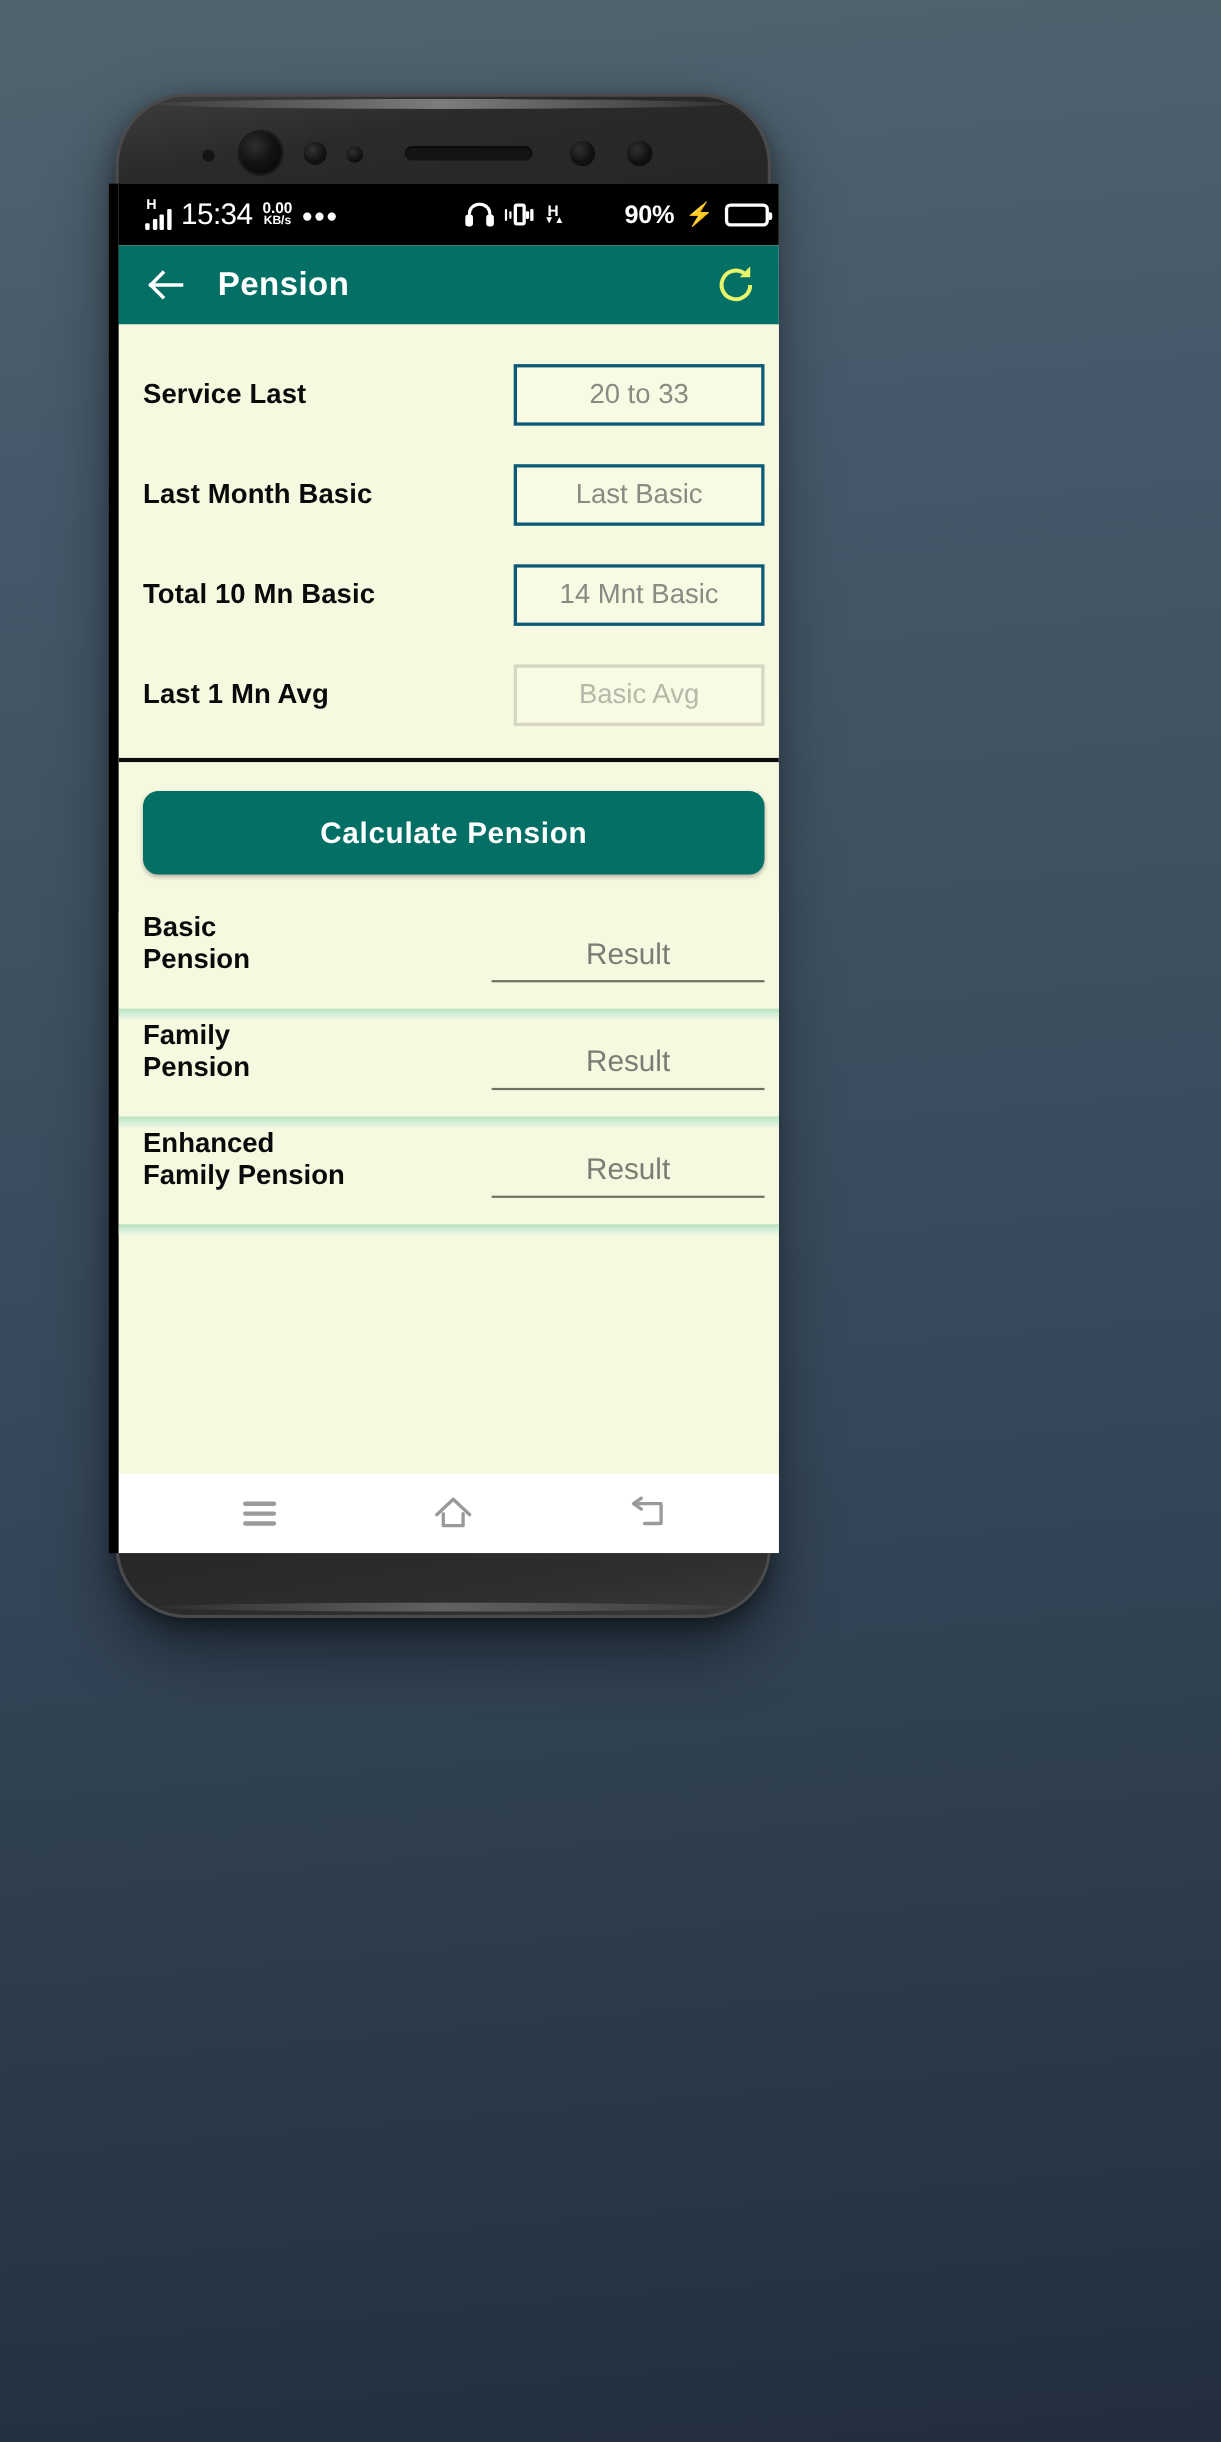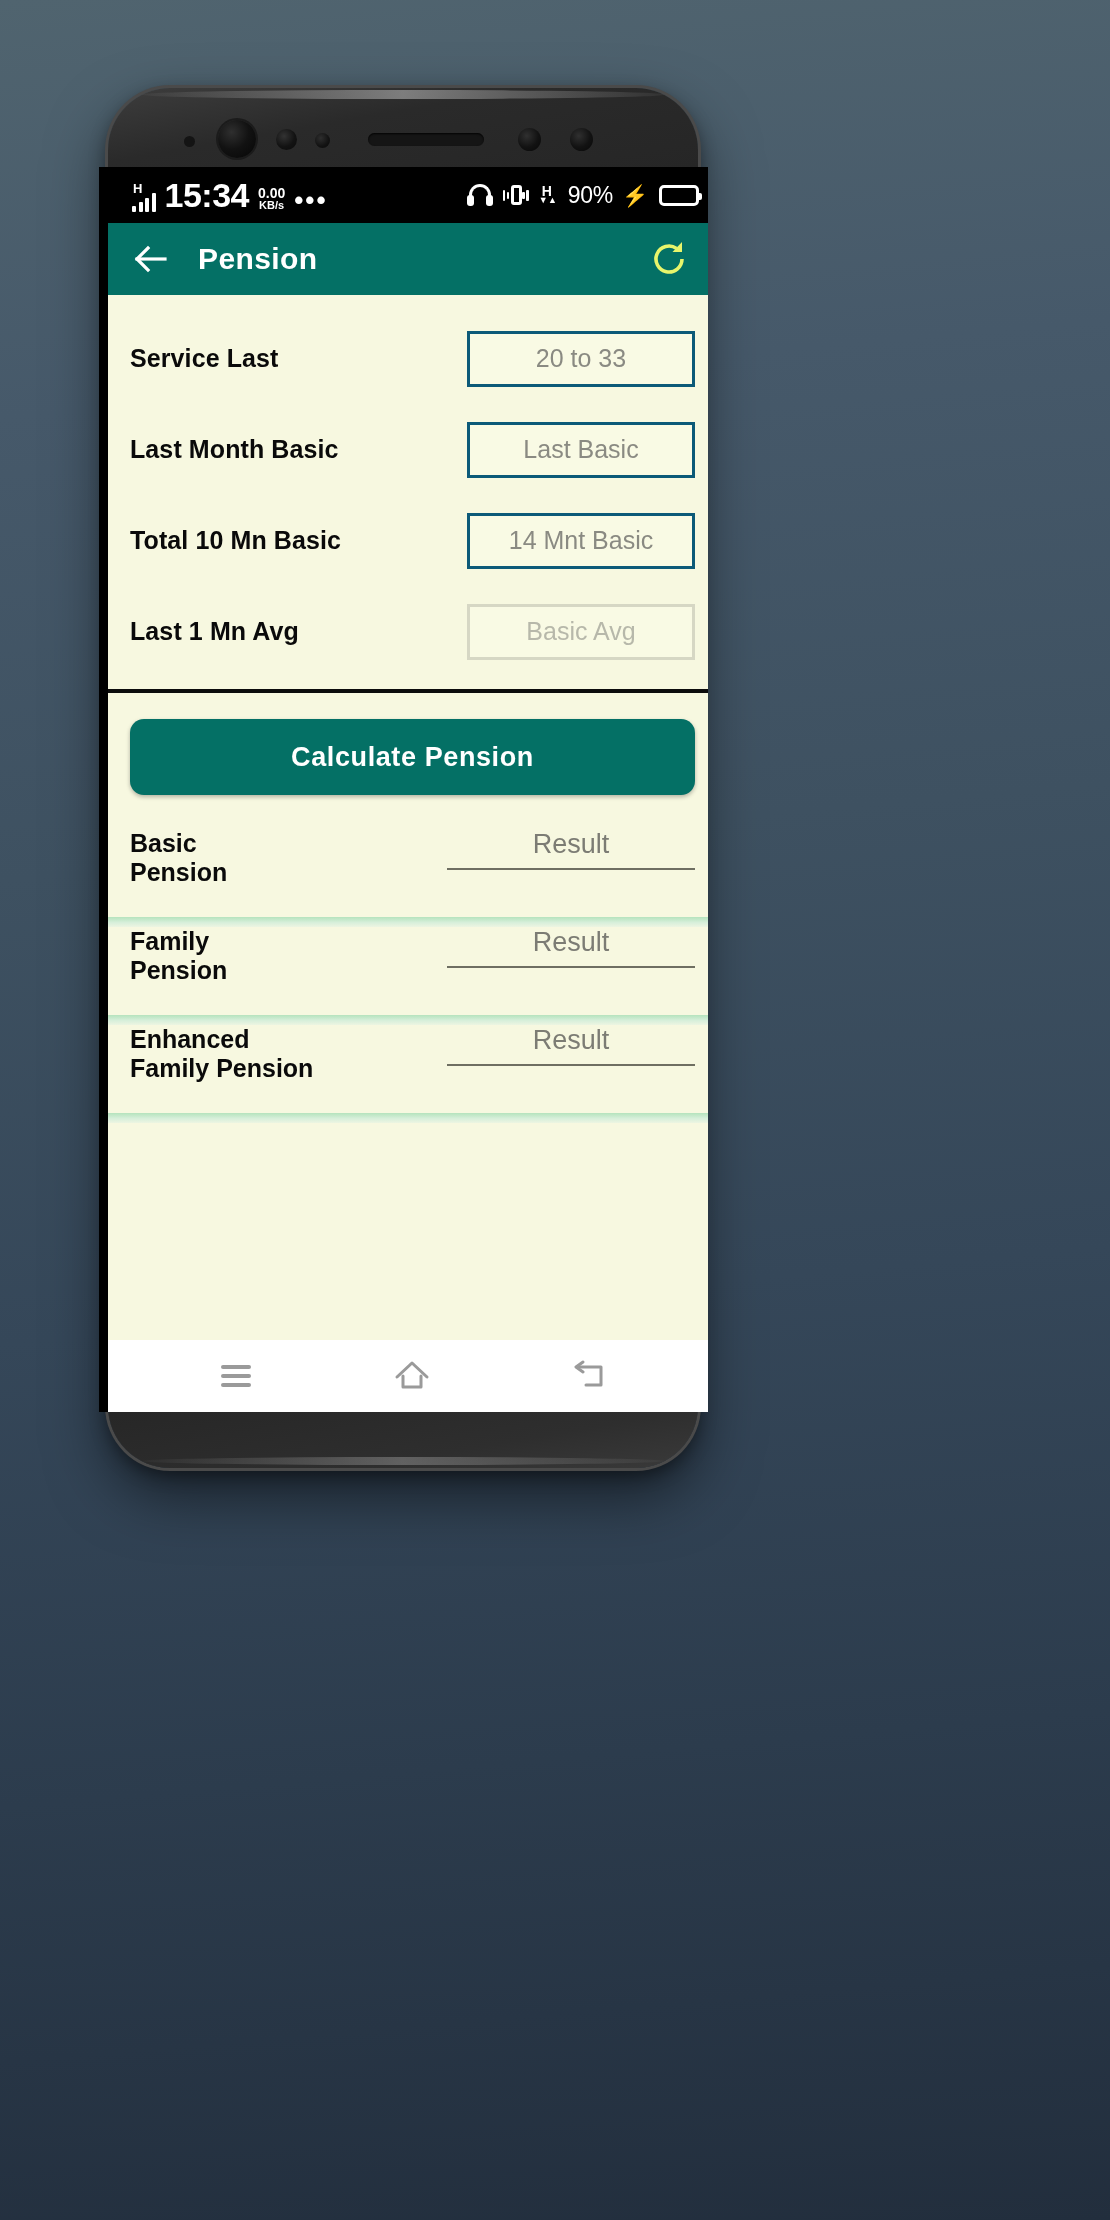--- a/index.html
+++ b/index.html
@@ -134,21 +134,21 @@
     position: absolute; top: -3px; left: 1px;
     font-size: 13px; font-weight: bold; line-height: 1;
   }
   .bars { display: flex; align-items: flex-end; gap: 2.5px; height: 19px; margin-top: 6px; }
   .bars i { width: 4px; background: #fff; border-radius: 1px; display: block; }
   .bars i:nth-child(1) { height: 6px; }
   .bars i:nth-child(2) { height: 10px; }
   .bars i:nth-child(3) { height: 14px; }
   .bars i:nth-child(4) { height: 19px; }
 
-  .sb-time { font-size: 34px; font-weight: bold; letter-spacing: -0.5px; line-height: 1; }
+  .sb-time { font-size: 27px; font-weight: normal; letter-spacing: -0.5px; line-height: 1; }
   .sb-speed { display: flex; flex-direction: column; align-items: center; line-height: 1.02; margin-bottom: 1px; }
   .sb-speed .v { font-size: 14px; font-weight: bold; }
   .sb-speed .u { font-size: 11px; font-weight: bold; }
   .sb-dots { font-size: 26px; font-weight: bold; letter-spacing: 2px; line-height: 0.4; margin-bottom: 7px; }
 
   .icon-headphone { width: 26px; height: 22px; position: relative; }
   .icon-headphone .band {
     position: absolute; left: 2px; top: 0; width: 22px; height: 16px;
     border: 3.5px solid #fff; border-bottom: none;
     border-radius: 11px 11px 0 0;
@@ -165,21 +165,21 @@
   .icon-vibrate .wv { position: absolute; background: #fff; border-radius: 1px; }
   .icon-vibrate .wv.l1 { left: 4px; top: 8px; width: 2.5px; height: 7px; }
   .icon-vibrate .wv.l2 { left: 0px; top: 6px; width: 2.5px; height: 11px; }
   .icon-vibrate .wv.r1 { right: 4px; top: 8px; width: 2.5px; height: 7px; }
   .icon-vibrate .wv.r2 { right: 0px; top: 6px; width: 2.5px; height: 11px; }
 
   .icon-hdata { position: relative; width: 19px; height: 22px; }
   .icon-hdata .hh { font-size: 14px; font-weight: bold; line-height: 1; position: absolute; top: 0; left: 3px; }
   .icon-hdata .arrows { position: absolute; bottom: 1px; left: 0; font-size: 9px; letter-spacing: 0.5px; line-height: 1; }
 
-  .sb-batt-pct { font-size: 23px; font-weight: normal; letter-spacing: -0.3px; }
+  .sb-batt-pct { font-size: 23px; font-weight: bold; letter-spacing: -0.3px; margin-left: 44px; }
   .icon-bolt { font-size: 21px; font-weight: bold; line-height: 1; }
   .icon-battery {
     width: 40px; height: 21px; border: 3px solid #fff; border-radius: 5px;
     position: relative; padding: 2px;
   }
   .icon-battery .fill { width: 100%; height: 100%; background: #fff; border-radius: 1px; }
   .icon-battery::after {
     content: ""; position: absolute; right: -6px; top: 5px;
     width: 3.5px; height: 7px; background: #fff; border-radius: 0 2px 2px 0;
   }
@@ -271,20 +271,21 @@
     font-weight: bold;
     color: #0a0a0a;
     line-height: 1.14;
     flex: 1;
   }
   .result-value-wrap {
     width: 248px;
     display: flex;
     flex-direction: column;
     align-items: center;
+    margin-top: 23px;
   }
   .result-value {
     font-size: 27px;
     color: #7c7c74;
     padding-bottom: 8px;
   }
   .result-underline { width: 100%; height: 2px; background: #6f6f62; }
   .row-divider {
     height: 10px;
     background: linear-gradient(to bottom, #b5e3bd 0%, #d7efda 55%, #edf5e2 100%);

